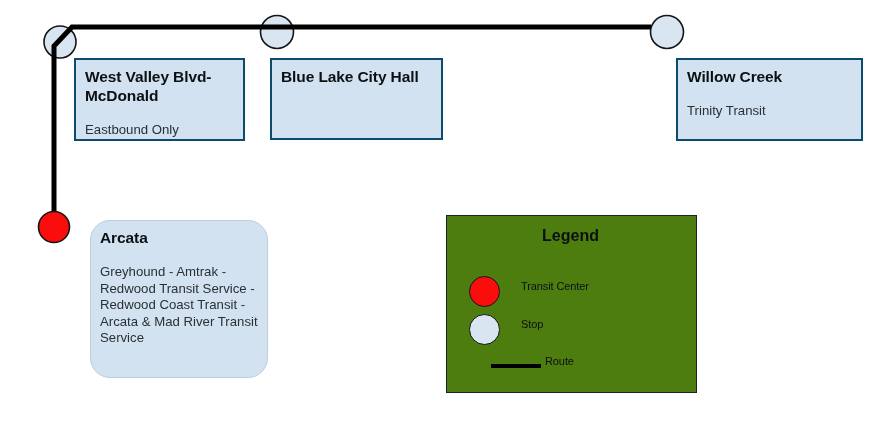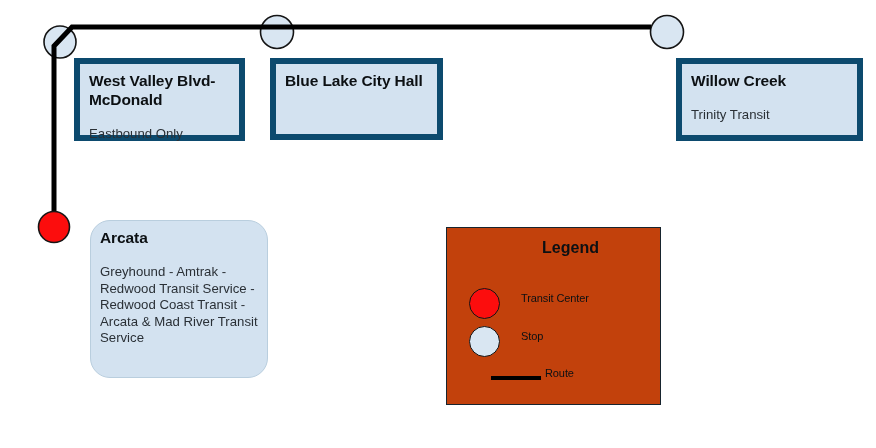--- a/index.html
+++ b/index.html
@@ -22,21 +22,21 @@
     left: 0;
     top: 0;
     width: 876px;
     height: 448px;
     pointer-events: none;
   }
   .label-box {
     position: absolute;
     box-sizing: border-box;
     background: #d3e2f0;
-    border: 6px solid #0c4a6e;
+    border: 2px solid #0c4a6e;
     padding: 7px 9px 6px 9px;
   }
   .label-box.soft {
     border: 1px solid #b9cede;
   }
   .box-title {
     font-weight: bold;
     font-size: 15.5px;
     line-height: 19px;
     color: #0c1013;
@@ -51,25 +51,25 @@
   
   #box-west-valley { left: 74px;  top: 58px;  width: 171px; height: 83px; }
   #box-blue-lake   { left: 270px; top: 58px;  width: 173px; height: 82px; }
   #box-willow      { left: 676px; top: 58px;  width: 187px; height: 83px; }
   #box-arcata      { left: 90px;  top: 220px; width: 178px; height: 158px; border-radius: 20px; }
 
   
   #legend-box {
     position: absolute;
     left: 446px;
-    top: 227px;
-    width: 215px;
+    top: 215px;
+    width: 251px;
     height: 178px;
     box-sizing: border-box;
-    background: #c2410c;
+    background: #4d7c0f;
     border: 1px solid #17242e;
   }
   #legend-title {
     position: absolute;
     left: 0;
     top: 11px;
     width: 247px;
     text-align: center;
     font-weight: bold;
     font-size: 16px;

